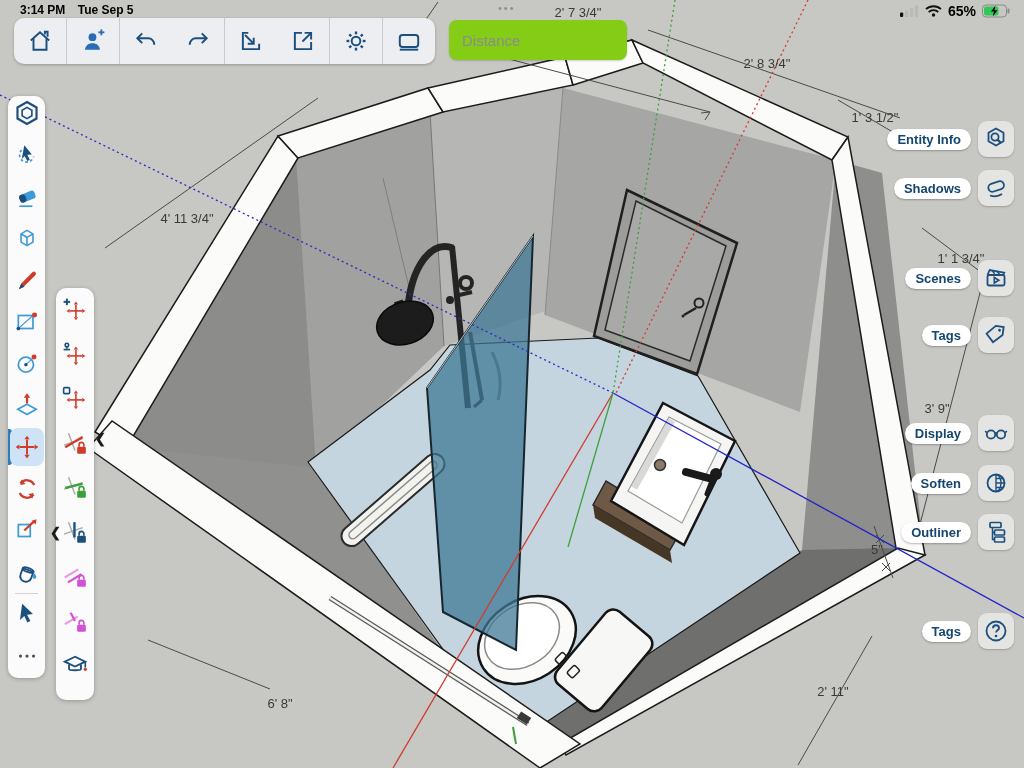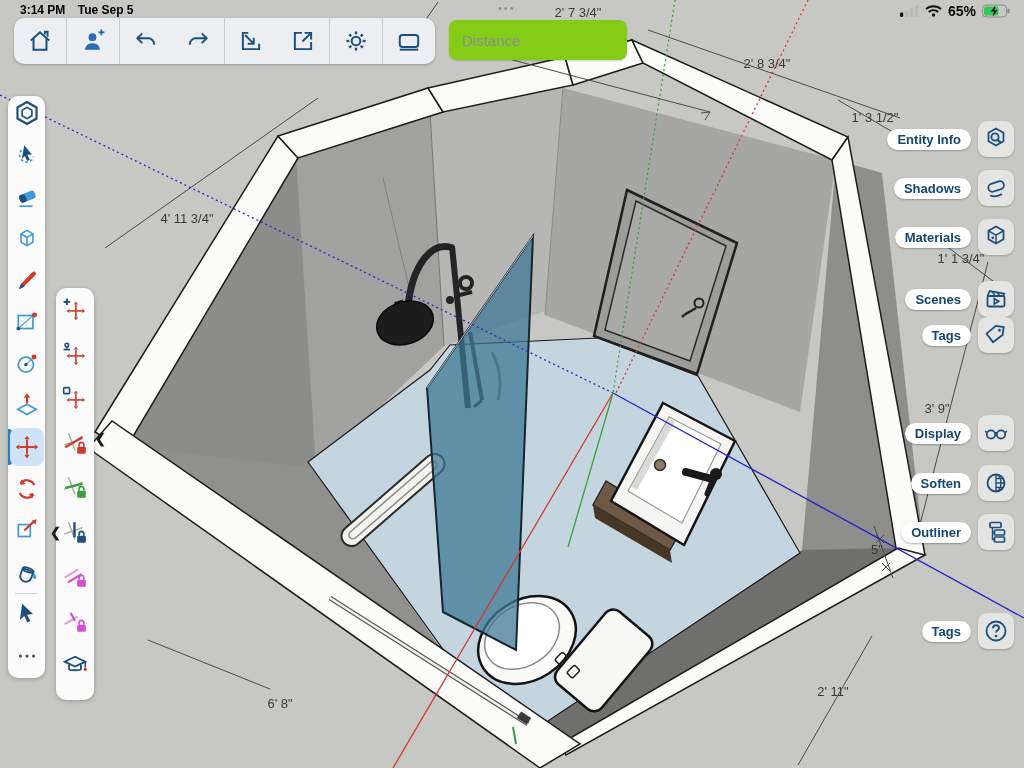--- a/index.html
+++ b/index.html
@@ -611,33 +611,21 @@
           <span class="icon-wrap">
             <svg width="28" height="28" viewBox="0 0 28 28">
               <g transform="rotate(-18 14 12)">
                 <rect x="6" y="8.5" width="16" height="8" rx="4" fill="none" stroke="#1c4f7d" stroke-width="1.8"></rect>
               </g>
               <path d="M8 21.5c4.5 1.4 8.5 1 12-1.5" stroke="#1c4f7d" stroke-width="1.8" fill="none"></path>
             </svg>
           </span>
         </div>
       </div>
-      <div class="rp-row" style="top: 219px;">
-        <div class="rp-pill">Materials</div>
-        <div class="rp-btn">
-          <span class="icon-wrap">
-            <svg width="28" height="28" viewBox="0 0 28 28">
-              <path d="M14 3.5l7.5 4.3v8.4L14 20.5l-7.5-4.3V7.8z" fill="none" stroke="#1c4f7d" stroke-width="1.8"></path>
-              <path d="M6.5 7.8l7.5 4.3 7.5-4.3M14 12.1v8.4" fill="none" stroke="#1c4f7d" stroke-width="1.5"></path>
-              <circle cx="10.8" cy="14.8" r="1.4" fill="#1c4f7d"></circle>
-            </svg>
-          </span>
-        </div>
-      </div>
-      <div class="rp-row" style="top: 281px;">
+      <div class="rp-row" style="top: 260px;">
         <div class="rp-pill">Scenes</div>
         <div class="rp-btn">
           <span class="icon-wrap">
             <svg width="28" height="28" viewBox="0 0 28 28">
               <rect x="5.5" y="11" width="17" height="10.5" rx="1.5" fill="none" stroke="#1c4f7d" stroke-width="1.8"></rect>
               <path d="M5.5 11l2.2-5 14.5 2.6-1.2 2.6" fill="none" stroke="#1c4f7d" stroke-width="1.8"></path>
               <path d="M10 6.7l2.8 3M15 7.6l2.8 3" stroke="#1c4f7d" stroke-width="1.4"></path>
               <path d="M12.3 13.5v5.5l4.5-2.75z" fill="none" stroke="#1c4f7d" stroke-width="1.6"></path>
             </svg>
           </span>

